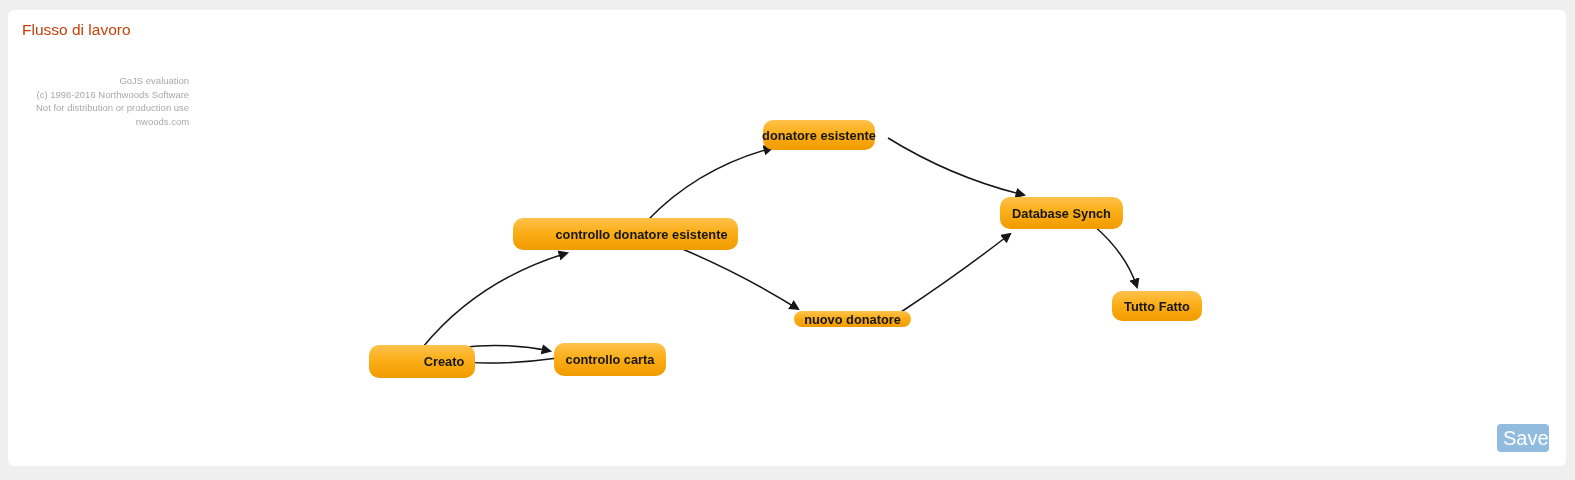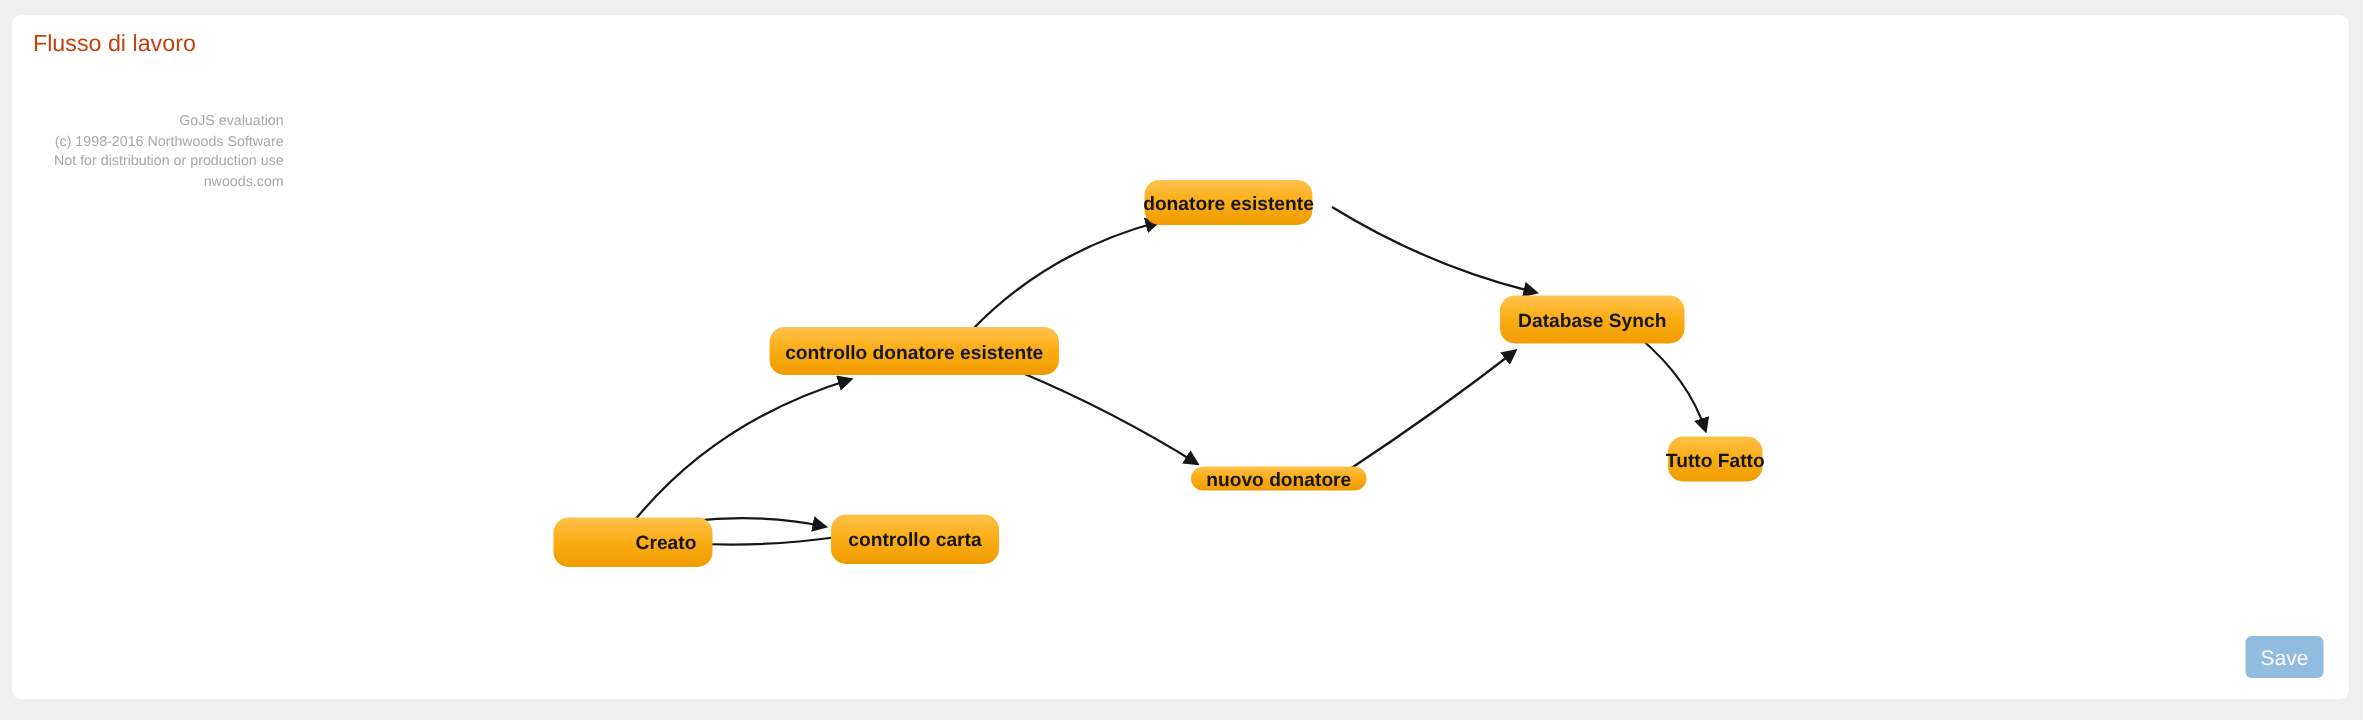--- a/index.html
+++ b/index.html
@@ -64,38 +64,38 @@
     justify-content: center;
     white-space: nowrap;
     background: linear-gradient(to bottom, #fec24c 0%, #fbad15 48%, #f09b00 100%);
     border-radius: 10px;
     font-size: 12.8px;
     font-weight: bold;
     color: #161616;
     cursor: default;
   }
   .n-donatore-esistente            { left: 755px;  top: 110px; width: 112px; height: 30px; }
-  .n-controllo-donatore-esistente  { left: 505px;  top: 208px; width: 193px; height: 32px; }
+  .n-controllo-donatore-esistente  { left: 505px;  top: 208px; width: 193px; height: 32px; padding-left: 32px; }
   .n-database-synch                { left: 992px;  top: 187px; width: 123px; height: 32px; }
-  .n-tutto-fatto                   { left: 1104px; top: 281px; width: 63px;  height: 30px; }
+  .n-tutto-fatto                   { left: 1104px; top: 281px; width: 90px;  height: 30px; }
   .n-nuovo-donatore                { left: 786px;  top: 301px; width: 117px; height: 16px; }
   .n-creato                        { left: 361px;  top: 335px; width: 62px;  height: 33px; padding-left: 44px; }
   .n-controllo-carta               { left: 546px;  top: 333px; width: 112px; height: 33px; }
   .save-button {
     position: absolute;
     right: 17px;
     bottom: 14px;
     width: 52px;
     height: 28px;
     background: #92bbe0;
     border: none;
     border-radius: 4px;
     color: #ffffff;
     font-family: "Liberation Sans", sans-serif;
-    font-size: 14px;
+    font-size: 20px;
     cursor: pointer;
     z-index: 4;
   }
 </style>
 </head>
 <body>
 
 <div class="card">
 
   <div class="page-title">Flusso di lavoro</div>

